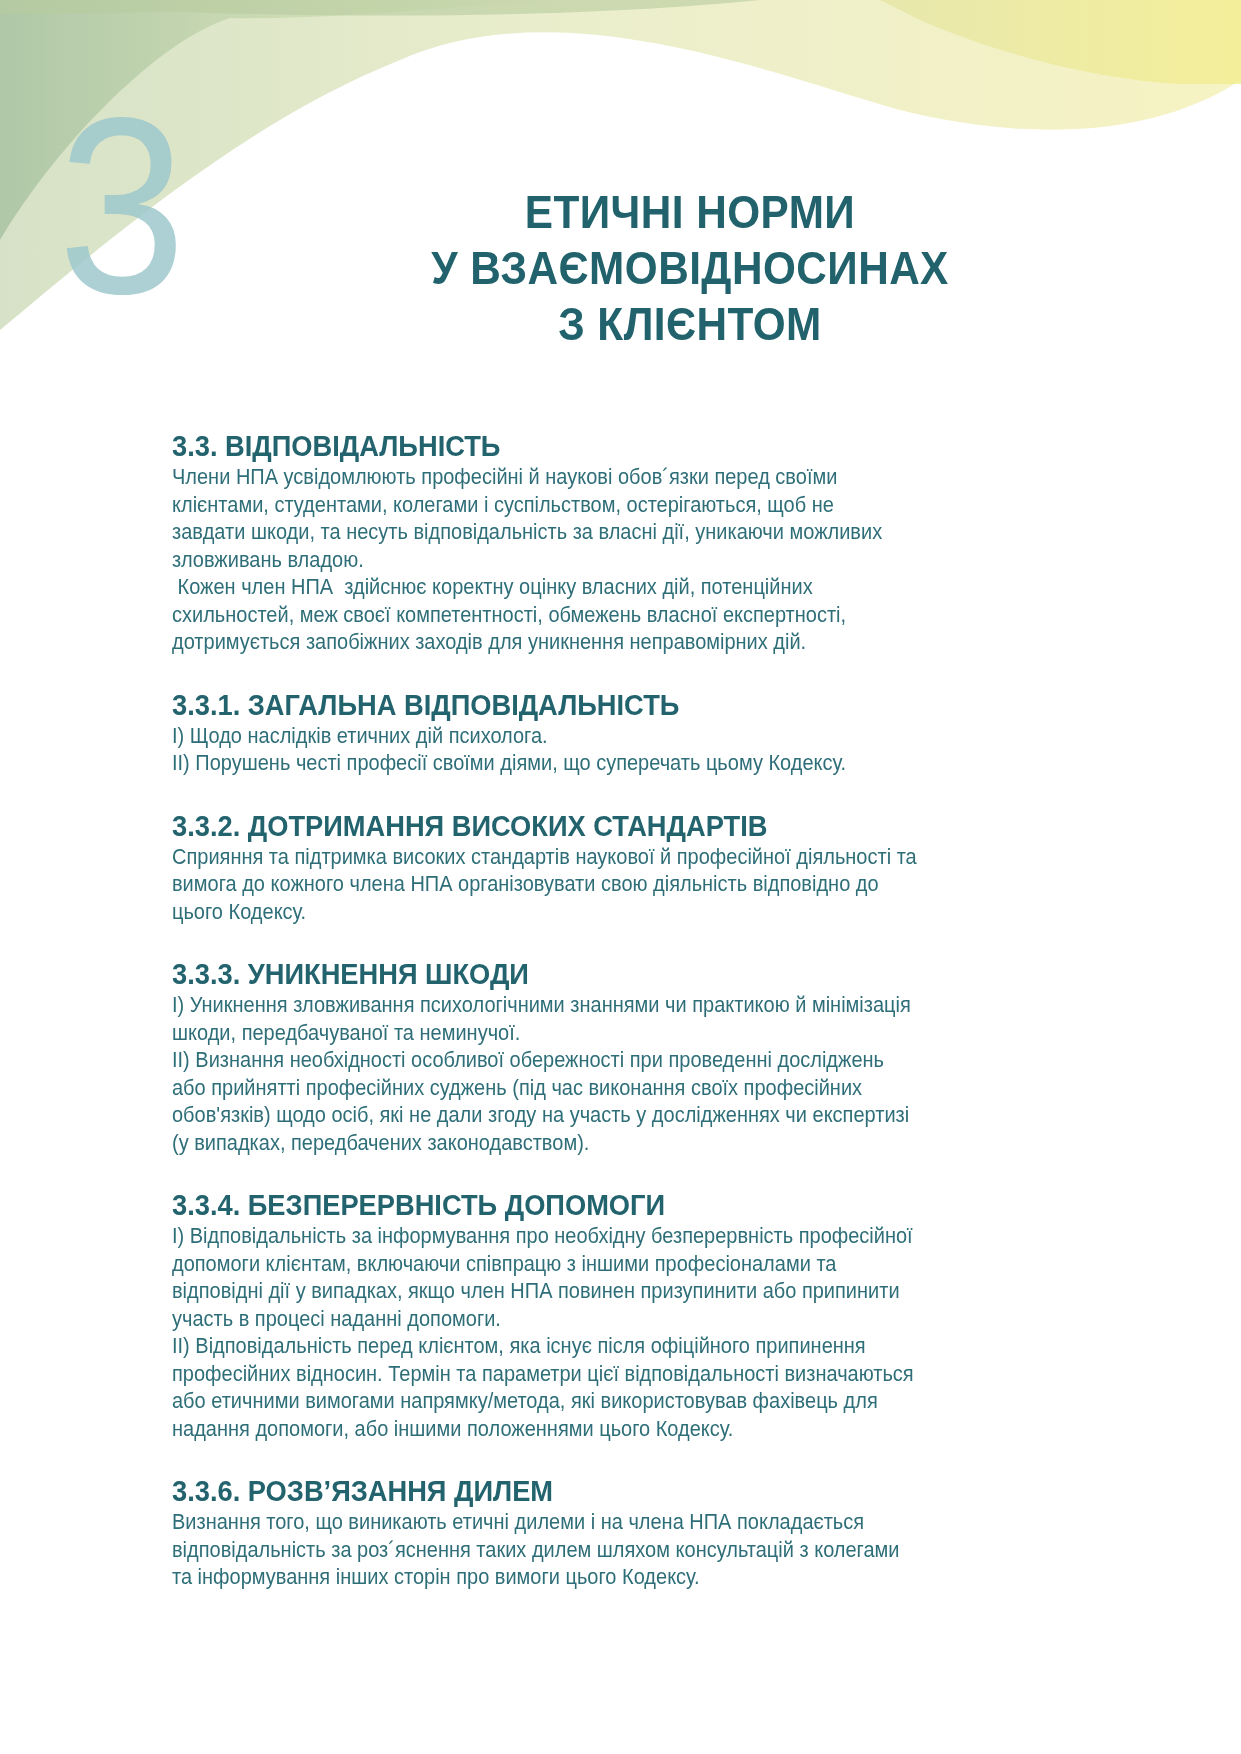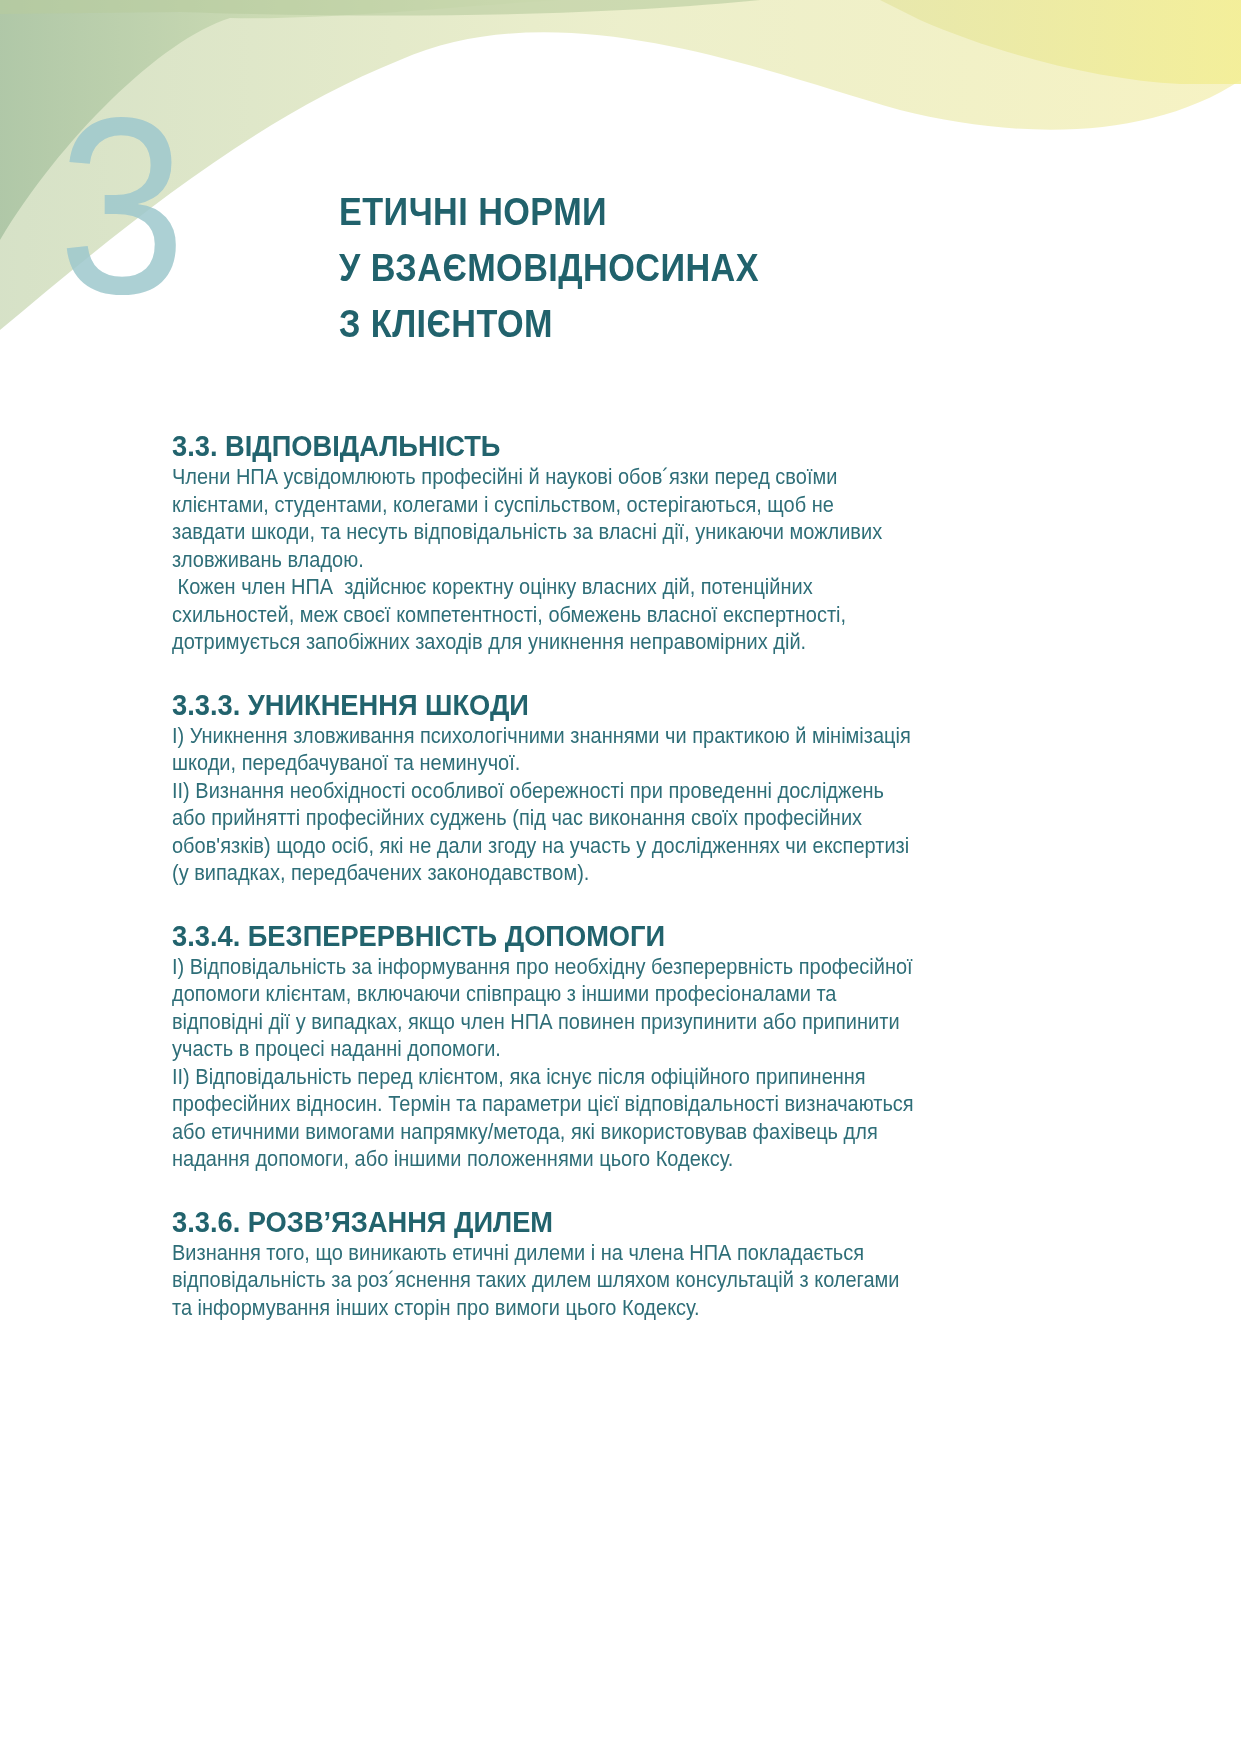--- a/index.html
+++ b/index.html
@@ -12,23 +12,23 @@
     .bg { position: absolute; left: 0; top: 0; width: 1241px; height: 420px; z-index: 0; }
     .big-number {
       position: absolute; left: 58px; top: 82px; z-index: 1;
       font-family: "Liberation Sans", sans-serif;
       font-size: 250px; line-height: 1; font-weight: 400;
       color: #9ec8cd; opacity: 0.85;
       transform: scaleX(0.92); transform-origin: left top;
     }
     .title {
       position: absolute; left: 300px; top: 184px; width: 780px; z-index: 2;
-      text-align: left; margin: 0;
+      text-align: center; margin: 0;
       font-family: "Liberation Sans", sans-serif;
-      font-weight: 700; font-size: 38px; line-height: 56px;
+      font-weight: 700; font-size: 47px; line-height: 56px;
       color: #21626c; letter-spacing: 0.5px;
     }
     .title span { display: block; transform: scaleX(0.9); }
     .content {
       position: absolute; left: 172px; top: 428px; width: 920px; z-index: 2;
     }
     .section { margin: 0 0 30px 0; }
     .section h2 {
       margin: 0; font-size: 29px; line-height: 36px; font-weight: 700;
       color: #22636d; transform: scaleX(0.94); transform-origin: left center;
@@ -78,21 +78,32 @@
     <h2>3.3. ВІДПОВІДАЛЬНІСТЬ</h2>
     <p>Члени НПА усвідомлюють професійні й наукові обов´язки перед своїми</p>
     <p>клієнтами, студентами, колегами і суспільством,  остерігаються, щоб не</p>
     <p>завдати шкоди, та несуть відповідальність за власні дії,  уникаючи можливих</p>
     <p>зловживань владою.</p>
     <p style="white-space:pre"> Кожен член НПА  здійснює коректну оцінку власних дій, потенційних</p>
     <p>схильностей, меж своєї компетентності, обмежень власної експертності,</p>
     <p>дотримується запобіжних заходів для уникнення неправомірних дій.</p>
   </div>
 
+  <div class="section">
+    <h2>3.3.1. ЗАГАЛЬНА ВІДПОВІДАЛЬНІСТЬ</h2>
+    <p>І) Щодо наслідків  етичних дій психолога.</p>
+    <p>ІІ) Порушень честі  професії своїми діями, що суперечать цьому Кодексу.</p>
+  </div>
 
+  <div class="section">
+    <h2>3.3.2. ДОТРИМАННЯ ВИСОКИХ СТАНДАРТІВ</h2>
+    <p>Сприяння та підтримка високих стандартів наукової й професійної діяльності та</p>
+    <p>вимога до кожного члена НПА організовувати свою діяльність відповідно до</p>
+    <p>цього Кодексу.</p>
+  </div>
 
   <div class="section">
     <h2>3.3.3. УНИКНЕННЯ ШКОДИ</h2>
     <p>І) Уникнення зловживання психологічними знаннями чи практикою й мінімізація</p>
     <p>шкоди, передбачуваної та неминучої.</p>
     <p>ІІ) Визнання необхідності особливої обережності при проведенні досліджень</p>
     <p>або прийнятті професійних суджень (під час виконання своїх професійних</p>
     <p>обов'язків) щодо осіб, які не дали згоду на участь у дослідженнях чи експертизі</p>
     <p>(у випадках, передбачених законодавством).</p>
   </div>

